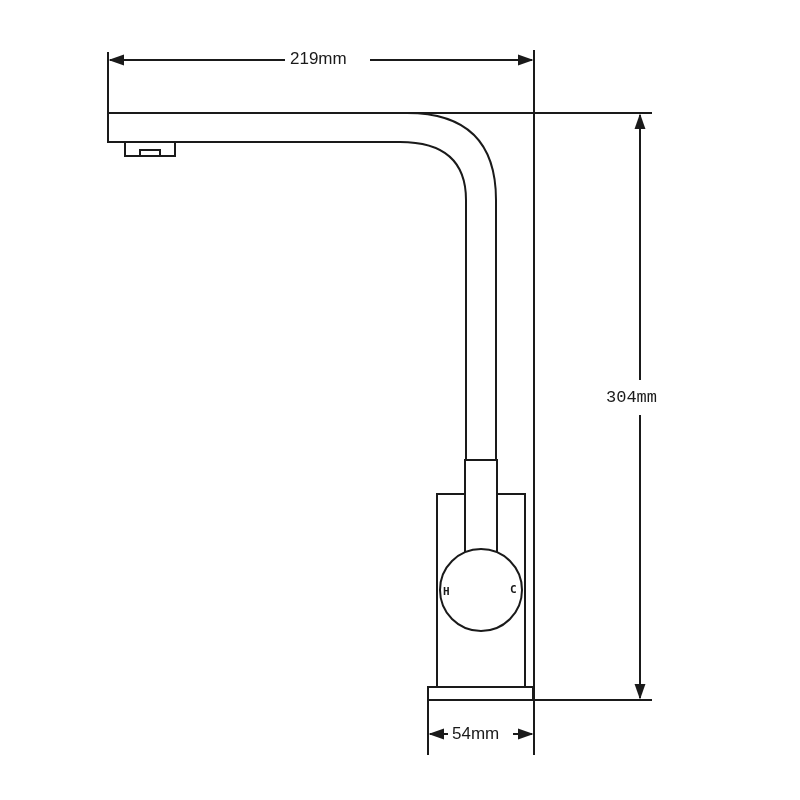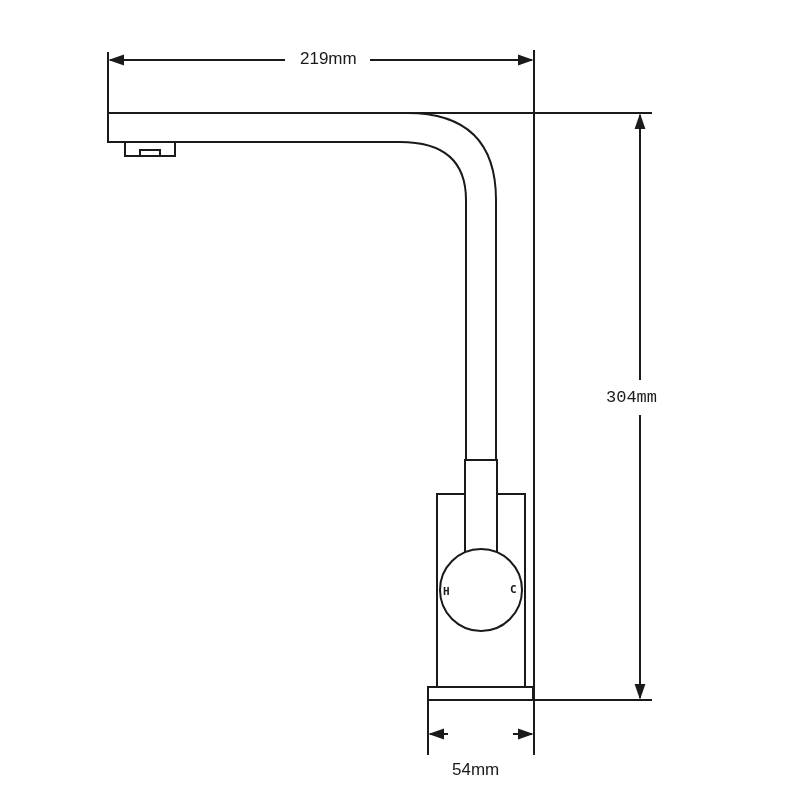--- a/index.html
+++ b/index.html
@@ -43,15 +43,15 @@
     <rect x="465" y="460" width="32" height="95" fill="#ffffff"></rect>
 
     <circle cx="481" cy="590" r="41" fill="#ffffff"></circle>
 
     <rect x="428" y="687" width="105" height="13" fill="#ffffff"></rect>
   </g>
   <text class="hc" x="443" y="595">H</text>
   <text class="hc" x="510" y="593">C</text>
 </svg>
 
-<div class="dim-label" style="left:296px; top:49px;text-align:right;">219mm</div>
+<div class="dim-label" style="left:286px; top:49px;text-align:right;">219mm</div>
 <div class="dim-label" style="left:602px; top:388px;font-family:Liberation Mono, monospace;">304mm</div>
-<div class="dim-label" style="left:448px; top:760px;">54mm</div>
+<div class="dim-label" style="left:448px; top:724px;">54mm</div>
 
 </body></html>

